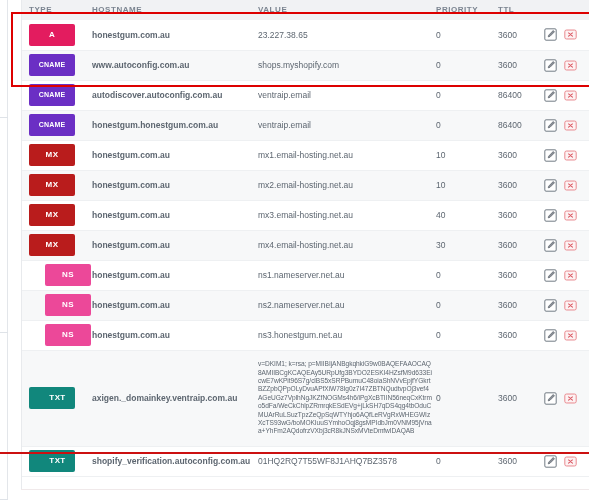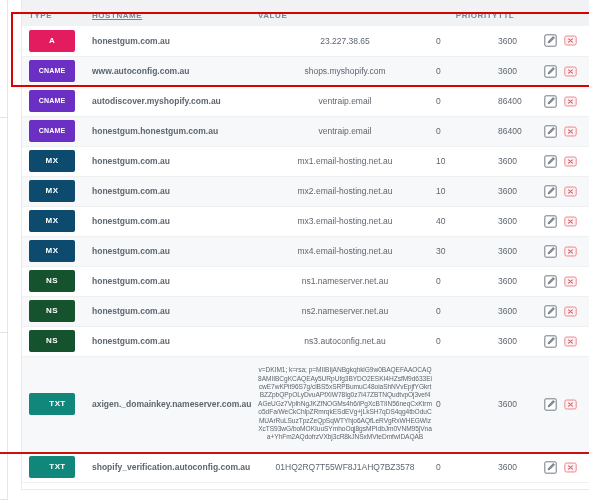--- a/index.html
+++ b/index.html
@@ -51,49 +51,49 @@
     table-layout: fixed;
   }
 
   thead th {
     background: #f1f2f4;
     color: #7b8490;
     font-size: 8px;
     font-weight: bold;
     letter-spacing: 0.55px;
     text-align: left;
-    padding: 11px 0 6px 0;
+    padding: 5px 0 6px 0;
     height: 18px;
     vertical-align: middle;
     border: none;
   }
 
   
   .col-type     { width: 68px;  padding-left: 7px !important; }
   .col-host     { width: 168px; padding-left: 2px !important; text-decoration: underline; }
   .col-value    { width: 178px; }
-  .col-priority { width: 62px; text-align: right; }
+  .col-priority { width: 62px; }
   .col-ttl      { width: 44px; }
   .col-actions  { width: 48px; }
 
   tbody tr { border: none; }
   tbody tr.odd  { background: #ffffff; }
   tbody tr.even { background: #f7f8f9; }
 
   tbody td {
     font-size: 8.5px;
     color: #5d6670;
     vertical-align: middle;
     padding: 0;
     height: 30px;
     border-bottom: 1px solid #eef0f2;
   }
   tbody td.c-type     { padding-left: 7px; }
   tbody td.c-host     { padding-left: 2px; font-weight: bold; }
-  tbody td.c-value    { padding-right: 4px; text-align: center; }
+  tbody td.c-value    { padding-right: 4px; }
   tbody td.c-priority { }
   tbody td.c-ttl      { }
   tbody td.c-actions  { }
 
   tr.tall td { height: 96px; vertical-align: middle; }
   tr.tall td.c-value { vertical-align: middle; padding-top: 2px; padding-bottom: 2px; }
 
   
   .badge {
     display: inline-block;
@@ -102,22 +102,22 @@
     line-height: 22px;
     text-align: center;
     border-radius: 2px;
     color: #ffffff;
     font-size: 8px;
     font-weight: bold;
     letter-spacing: 0.4px;
   }
   .badge.A     { background: #e31c5f; }
   .badge.CNAME { background: #6b2fc4; font-size: 7px; letter-spacing: 0.2px; }
-  .badge.MX    { background: #0c4a6e; }
-  .badge.NS    { background: #14532d; }
+  .badge.MX    { background: #b91c1c; }
+  .badge.NS    { background: #ec4899; margin-left: 16px; }
   .badge.TXT   { background: #11877c; padding-left: 11px; }
 
   
   .dkim {
     display: block;
     font-size: 6.6px;
     line-height: 8.4px;
     color: #5d6670;
     word-break: break-all;
     white-space: normal;
@@ -248,21 +248,21 @@
                   <svg width="13" height="13" viewBox="0 0 16 16" fill="none">
                     <rect x="1" y="2.5" width="14" height="11" rx="2" stroke="#e8868c" stroke-width="1.2" fill="#fdf2f3"></rect>
                     <path d="M5.6 6.1 L10.4 10.1 M10.4 6.1 L5.6 10.1" stroke="#d9555f" stroke-width="1.3" stroke-linecap="round"></path>
                   </svg>
                 </span>
               </div>
             </td>
           </tr>
           <tr class="odd">
             <td class="c-type"><span class="badge CNAME">CNAME</span></td>
-            <td class="c-host">autodiscover.myshopify.com.au</td>
+            <td class="c-host">autodiscover.autoconfig.com.au</td>
             <td class="c-value"><span>ventraip.email</span></td>
             <td class="c-priority">0</td>
             <td class="c-ttl">86400</td>
             <td class="c-actions">
               <div class="actions">
                 <span class="icon-btn">
                   <svg width="13" height="13" viewBox="0 0 16 16" fill="none">
                     <rect x="1" y="1" width="14" height="14" rx="1.5" stroke="#6e7781" stroke-width="1.2" fill="#ffffff"></rect>
                     <path d="M11.3 3.1 L12.9 4.7 L7.3 10.3 L5.2 10.9 L5.8 8.8 Z" fill="#8b9199" stroke="#5a6169" stroke-width="0.9" stroke-linejoin="round"></path>
                   </svg>
@@ -433,21 +433,21 @@
                     <rect x="1" y="2.5" width="14" height="11" rx="2" stroke="#e8868c" stroke-width="1.2" fill="#fdf2f3"></rect>
                     <path d="M5.6 6.1 L10.4 10.1 M10.4 6.1 L5.6 10.1" stroke="#d9555f" stroke-width="1.3" stroke-linecap="round"></path>
                   </svg>
                 </span>
               </div>
             </td>
           </tr>
           <tr class="odd">
             <td class="c-type"><span class="badge NS">NS</span></td>
             <td class="c-host">honestgum.com.au</td>
-            <td class="c-value"><span>ns3.autoconfig.net.au</span></td>
+            <td class="c-value"><span>ns3.honestgum.net.au</span></td>
             <td class="c-priority">0</td>
             <td class="c-ttl">3600</td>
             <td class="c-actions">
               <div class="actions">
                 <span class="icon-btn">
                   <svg width="13" height="13" viewBox="0 0 16 16" fill="none">
                     <rect x="1" y="1" width="14" height="14" rx="1.5" stroke="#6e7781" stroke-width="1.2" fill="#ffffff"></rect>
                     <path d="M11.3 3.1 L12.9 4.7 L7.3 10.3 L5.2 10.9 L5.8 8.8 Z" fill="#8b9199" stroke="#5a6169" stroke-width="0.9" stroke-linejoin="round"></path>
                   </svg>
                 </span>
@@ -455,21 +455,21 @@
                   <svg width="13" height="13" viewBox="0 0 16 16" fill="none">
                     <rect x="1" y="2.5" width="14" height="11" rx="2" stroke="#e8868c" stroke-width="1.2" fill="#fdf2f3"></rect>
                     <path d="M5.6 6.1 L10.4 10.1 M10.4 6.1 L5.6 10.1" stroke="#d9555f" stroke-width="1.3" stroke-linecap="round"></path>
                   </svg>
                 </span>
               </div>
             </td>
           </tr>
           <tr class="even tall">
             <td class="c-type"><span class="badge TXT">TXT</span></td>
-            <td class="c-host">axigen._domainkey.nameserver.com.au</td>
+            <td class="c-host">axigen._domainkey.ventraip.com.au</td>
             <td class="c-value">
               <span class="dkim">v=DKIM1; k=rsa; p=MIIBIjANBgkqhkiG9w0BAQEFAAOCAQ8AMIIBCgKCAQEAy5URpUfg3BYDO2ESKI4HZsfM9d633EicwE7wKPit96S7g/clBS5xSRPBumuC48oiaShNVvEpjfYGkrtBZZpbQPpOLyDvuAPfXiW78Ig0z7I47ZBTNQudtvpOj3vef4AGeUGz7VplhNgJKZfNOGMs4h6/iPgXcBTIIN56neqCxKtrmo5dFa/WeCkChlpZRmrqkESdEVg+jLkSH7qDS4qg4tbOduCMUArRuLSuzTpzZeQpSqWTYhjo6AQfLeRVgRxWHEGWIzXcTS93wG/boMOKIuuSYmhoOqj8gsMPIdbJm0VNM95jVnaa+YhFm2AQdofrzVXbj3cR8kJNSxMVteDmfwIDAQAB</span>
             </td>
             <td class="c-priority">0</td>
             <td class="c-ttl">3600</td>
             <td class="c-actions">
               <div class="actions">
                 <span class="icon-btn">
                   <svg width="13" height="13" viewBox="0 0 16 16" fill="none">
                     <rect x="1" y="1" width="14" height="14" rx="1.5" stroke="#6e7781" stroke-width="1.2" fill="#ffffff"></rect>

